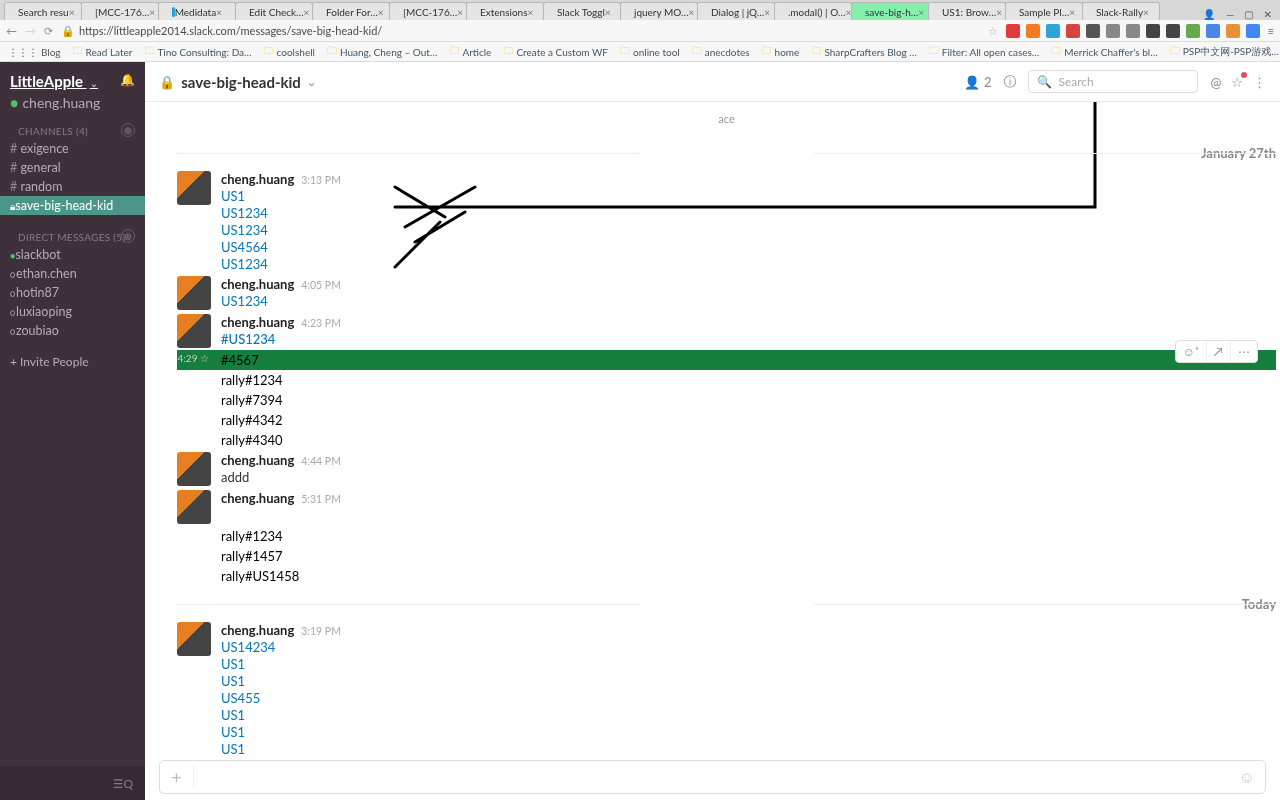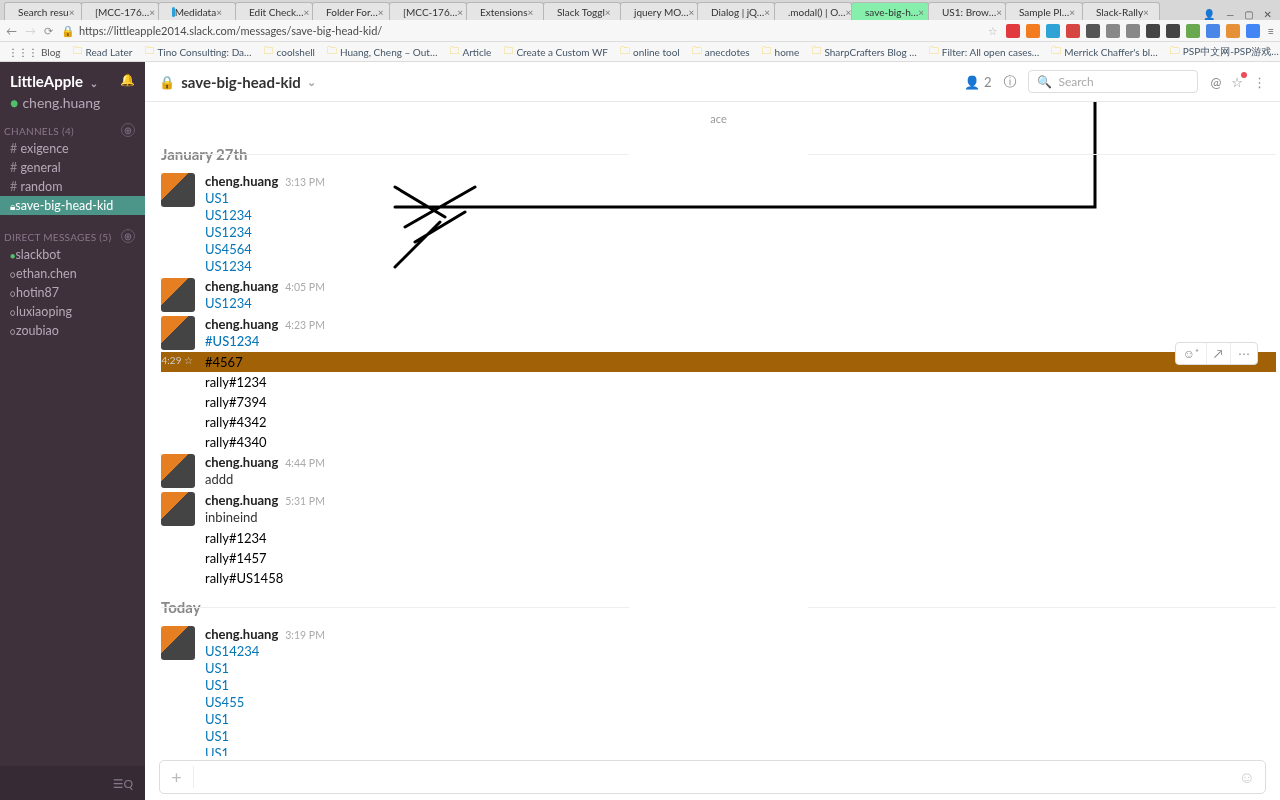--- a/index.html
+++ b/index.html
@@ -18,26 +18,26 @@
   .addr-row .url .lock { color:#4caf50; margin-right:4px; }
   .addr-row .ext-icons { display:flex; gap:6px; }
   .addr-row .ext-icons span { width:14px; height:14px; display:inline-block; border-radius:2px; }
   .bm-row { height:20px; background:#f7f7f7; display:flex; align-items:center; gap:12px; padding:0 8px; font-size:10px; color:#456; border-bottom:1px solid #dcdcdc; white-space:nowrap; overflow:hidden; }
   .bm-row .bm { display:flex; align-items:center; gap:3px; }
   .bm .fold { color:#f1c40f; }
   
   .slack { display:flex; height:calc(800px - 62px); }
   .sidebar { width:145px; background:#3e313c; color:#b7a8b7; font-size:12px; position:relative; }
   .team-head { padding:10px 10px 4px; }
-  .team-name { color:#fff; font-weight:700; font-size:15px; }
+  .team-name { color:#fff; font-weight:700; font-size:15px;text-decoration:underline; }
   .team-name .chev { font-size:10px; margin-left:3px; color:#b7a8b7; }
   .bell { position:absolute; top:10px; right:10px; color:#b7a8b7; font-size:12px; }
   .me-row { padding: 0 10px 8px; color:#b7a8b7; font-size:14px; }
   .me-row .dot { color:#4fbf6b; margin-right:4px; }
-  .section-title { padding:6px 4px 2px; font-size:10px; color:#8a778a; text-transform:uppercase; letter-spacing:.3px; position:relative; }
+  .section-title { padding:6px 18px 2px; font-size:10px; color:#8a778a; text-transform:uppercase; letter-spacing:.3px; position:relative; }
   .section-title .add { position:absolute; right:10px; top:4px; width:14px; height:14px; border-radius:50%; border:1px solid #6a596a; display:flex; align-items:center; justify-content:center; font-size:10px; color:#8a778a; }
   .nav-item { padding:2px 10px; font-size:12.5px; color:#b7a8b7; white-space:nowrap; overflow:hidden; text-overflow:ellipsis; }
   .nav-item.channel::before { content:"# "; opacity:.7; }
   .nav-item.locked::before { content:"\1F512\FE0E "; font-size:10px; }
   .nav-item.selected { background:#4c9689; color:#fff; }
   .dm::before{ content:"\25CB "; font-size:9px; }
   .dm.online::before{ content:"\25CF "; color:#4fbf6b; font-size:9px; }
   .invite { padding:14px 10px; color:#b7a8b7; font-size:12px; }
   .sidebar-footer { position:absolute; bottom:0; left:0; right:0; height:34px; background:#362b35; display:flex; align-items:center; justify-content:flex-end; padding-right:12px; color:#8a778a; }
   
@@ -47,37 +47,37 @@
   .chan-title .lock { color:#9a9a9a; font-size:13px; }
   .chan-title .dd { color:#aaa; font-size:11px; }
   .head-spacer { flex:1; }
   .head-right { display:flex; align-items:center; gap:12px; color:#888; font-size:13px; }
   .members { display:flex; align-items:center; gap:3px; }
   .search-box { display:flex; align-items:center; gap:6px; border:1px solid #ddd; border-radius:4px; padding:3px 8px; color:#aaa; font-size:12px; width:170px; }
   .head-icons { display:flex; gap:10px; align-items:center; }
   .head-icons .star { position:relative; }
   .head-icons .dotred { position:absolute; top:-2px; right:-4px; width:6px; height:6px; background:#eb4d5c; border-radius:50%; }
   
-  .messages { flex:1; overflow:auto; padding:4px 4px 8px 16px; position:relative; }
+  .messages { flex:1; overflow:auto; padding:4px 4px 8px 32px; position:relative; }
   .float-date { text-align:center; color:#999; font-size:11px; padding:6px 0 10px; }
-  .date-divider { text-align:left; color:#888; font-size:15px; font-weight:700; margin:10px 0 8px; position:relative; }
+  .date-divider { text-align:right; color:#888; font-size:13px; font-weight:700; margin:10px 0 8px; position:relative; }
   .date-divider::before, .date-divider::after { content:""; position:absolute; top:50%; width:42%; height:1px; background:#eee; }
   .date-divider::before{ left:0; } .date-divider::after{ right:0; }
   .msg { display:flex; gap:10px; padding:2px 14px 2px 0; position:relative; }
   .msg .avatar { width:34px; height:34px; border-radius:3px; background:linear-gradient(135deg,#e67e22 40%,#444 40%); flex-shrink:0; }
   .msg .body { flex:1; font-size:13px; color:#333; }
   .msg .meta { display:flex; gap:7px; align-items:baseline; }
   .msg .author { font-weight:700; color:#222; font-size:13px; }
   .msg .time { color:#aaa; font-size:10.5px; }
   .msg .line { padding-top:1px; }
   .msg .link { color:#0576b9; }
   .msg .link.special { color:#0576b9; font-weight:500; }
   .contline { padding:2px 0 2px 44px; font-size:13px; }
   .contline .gutter-time { position:absolute; left:-2px; color:#ccc; font-size:10px; width:40px; text-align:right; padding-right:6px; }
-  .row-hover { background:#a16207; position:relative; }
+  .row-hover { background:#15803d; position:relative; }
   .msg-actions { position:absolute; right:18px; top:-10px; background:#fff; border:1px solid #ddd; border-radius:4px; display:flex; }
   .msg-actions span { padding:3px 7px; color:#888; font-size:12px; border-left:1px solid #eee; }
   .msg-actions span:first-child{ border-left:none; }
   
   .annotation { position:absolute; pointer-events:none; }
   
   .composer { height:44px; padding:4px 14px 10px; }
   .composer-inner { height:34px; border:1.5px solid #ddd; border-radius:5px; display:flex; align-items:center; }
   .composer-inner .plus { width:34px; text-align:center; color:#bbb; border-right:1.5px solid #eee; font-size:18px; }
   .composer-inner input { flex:1; border:none; outline:none; padding:0 10px; font-size:13px; }
@@ -269,20 +269,21 @@
         <div class="nav-item locked selected">save-big-head-kid</div>
       </div>
     <div class="section-title" style="margin-top:10px"><span>DIRECT MESSAGES (5)</span><span class="add">⊕</span></div>
     <div id="dms">
         <div class="nav-item dm online">slackbot</div>
         <div class="nav-item dm">ethan.chen</div>
         <div class="nav-item dm">hotin87</div>
         <div class="nav-item dm">luxiaoping</div>
         <div class="nav-item dm">zoubiao</div>
       </div>
+    <div class="invite">+ Invite People</div>
     <div class="sidebar-footer">
         <span>☰Q</span>
       </div>
   </aside>
 
   <section class="main">
     <div class="chan-head">
       <div class="chan-title">
         <span class="lock">🔒</span>
         <span>save-big-head-kid</span>
@@ -368,21 +369,20 @@
             <div class="line">addd</div>
           </div>
         </div>
         <div class="msg">
           <div class="avatar"></div>
           <div class="body">
             <div class="meta">
               <span class="author">cheng.huang</span>
               <span class="time">5:31 PM</span>
             </div>
-            <div class="line">inbineind</div>
           </div>
         </div>
         <div class="contline" style="position: relative;"><span class="link">rally#1234</span></div>
         <div class="contline" style="position: relative;"><span class="link">rally#1457</span></div>
         <div class="contline" style="position: relative;"><span>rally#</span><span class="link">US1458</span></div>
         <div class="date-divider">Today</div>
         <div class="msg">
           <div class="avatar"></div>
           <div class="body">
             <div class="meta">

